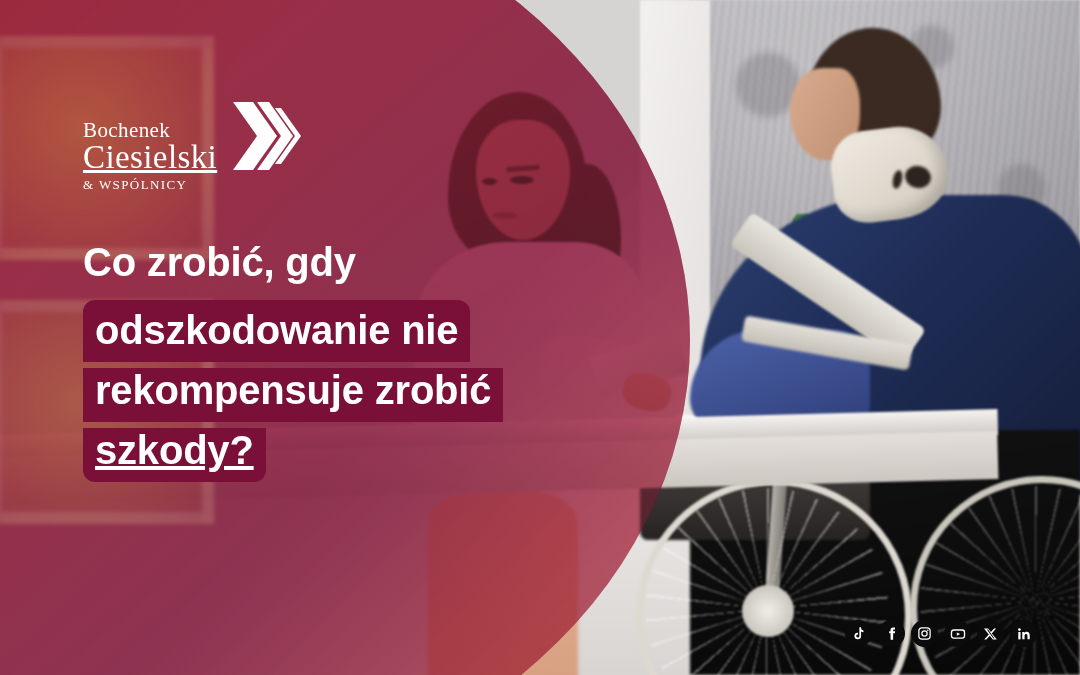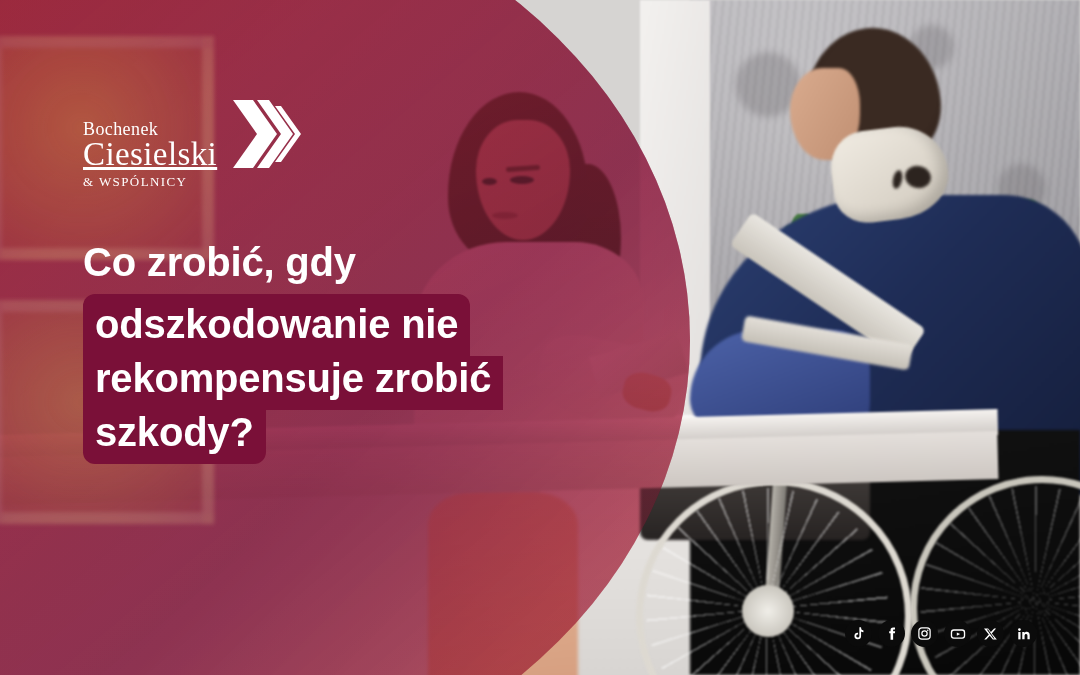--- a/index.html
+++ b/index.html
@@ -237,43 +237,43 @@
   }
   .w-legs{
     position:absolute;left:10px;top:400px;width:150px;height:275px;
     background:linear-gradient(175deg,#e7bb9c,#cf9374);
     border-radius:30% 30% 18% 18%/12% 12% 8% 8%;filter:blur(1.4px);
   }
 
   
   .logo{position:absolute;left:83px;top:80px;display:flex;align-items:center;gap:14px;}
   .logo-words{color:#fff;font-family:"Liberation Serif", serif;line-height:1.02;}
-  .logo-l1{font-size:18px;letter-spacing:.4px;margin-top:40px;}
+  .logo-l1{font-size:21px;letter-spacing:.4px;margin-top:40px;}
   .logo-l2{font-size:33px;letter-spacing:.4px;text-decoration:underline;}
   .logo-l3{font-size:13px;letter-spacing:1.4px;margin-top:3px;}
   .logo-mark{width:72px;height:76px;}
 
   
   .headline{
     position:absolute;left:83px;top:232px;width:530px;
-    display:flex;flex-direction:column;align-items:flex-start;gap:0;
+    display:flex;flex-direction:column;align-items:flex-start;gap:6px;
   }
   .hl-line{
     color:#ffffff;
     font-size:40px;font-weight:bold;letter-spacing:-.2px;
     line-height:1.0;
     padding:10px 12px 12px 12px;
     border-radius:12px;
     white-space:nowrap;
   }
   .hl-line.plain{background:transparent;padding-left:0;}
   .hl-line.boxed{background:#7a1038;}
   .hl-line.b1{border-radius:12px 12px 0 0;margin-top:0;}
   .hl-line.b2{border-radius:0;padding-top:2px;}
-  .hl-line.b3{border-radius:0 0 12px 12px;padding-top:2px;}
+  .hl-line.b3{border-radius:0 0 12px 12px;padding-top:2px;text-decoration:underline;}
 
   
   .social{
     position:absolute;left:845px;top:620px;display:flex;align-items:center;gap:6px;
   }
   .soc{
     width:27px;height:27px;border-radius:50%;
     background:#0b0b0b;display:flex;align-items:center;justify-content:center;
   }
   .soc svg{display:block;}

